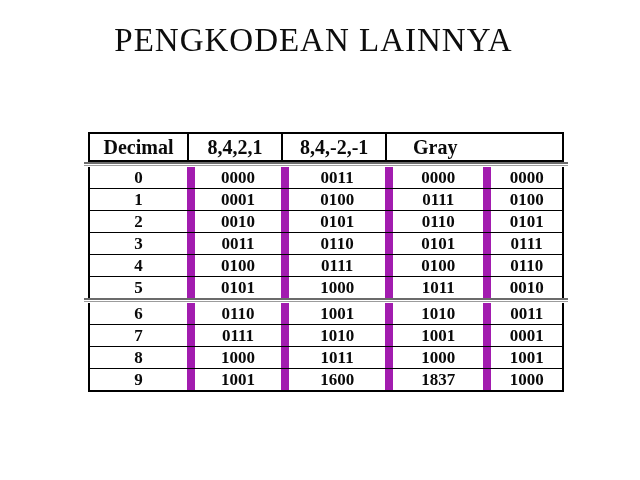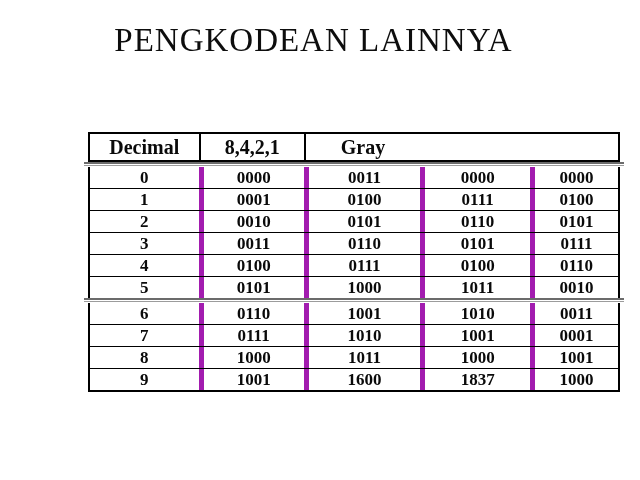--- a/index.html
+++ b/index.html
@@ -26,21 +26,21 @@
     text-align: center;
     font-size: 33px;
     font-weight: 400;
     letter-spacing: 1px;
     color: #0d0d0d;
   }
   .table-wrap {
     position: absolute;
     left: 88px;
     top: 132px;
-    width: 532px;
+    width: 476px;
   }
   .grid-cols {
     display: grid;
     grid-template-columns: 95fr 92fr 102fr 96fr 77fr;
     box-sizing: border-box;
   }
   .thead {
     border: 2px solid #000000;
     height: 30px;
     align-items: center;
@@ -89,35 +89,36 @@
   .tcell {
     font-weight: 700;
     font-size: 17px;
     text-align: center;
     line-height: 21px;
     box-sizing: border-box;
     overflow: hidden;
     white-space: nowrap;
   }
   .tcell + .tcell {
-    border-left: 5px solid #a21caf;
+    border-left: 8px solid #a21caf;
   }
 </style>
 </head>
 <body>
 
 <div class="slide">
 
   <h1 class="title">PENGKODEAN LAINNYA</h1>
 
   <div class="table-wrap">
 
     <div class="thead grid-cols">
       <div class="hcell">Decimal</div>
       <div class="hcell">8,4,2,1</div>
+      <div class="hcell">8,4,-2,-1</div>
       <div class="hcell">Gray</div>
     </div>
 
     <div class="divider"></div>
 
     <div class="tgroup">
         <div class="trow">
           <div class="tcell">0</div>
           <div class="tcell">0000</div>
           <div class="tcell">0011</div>

